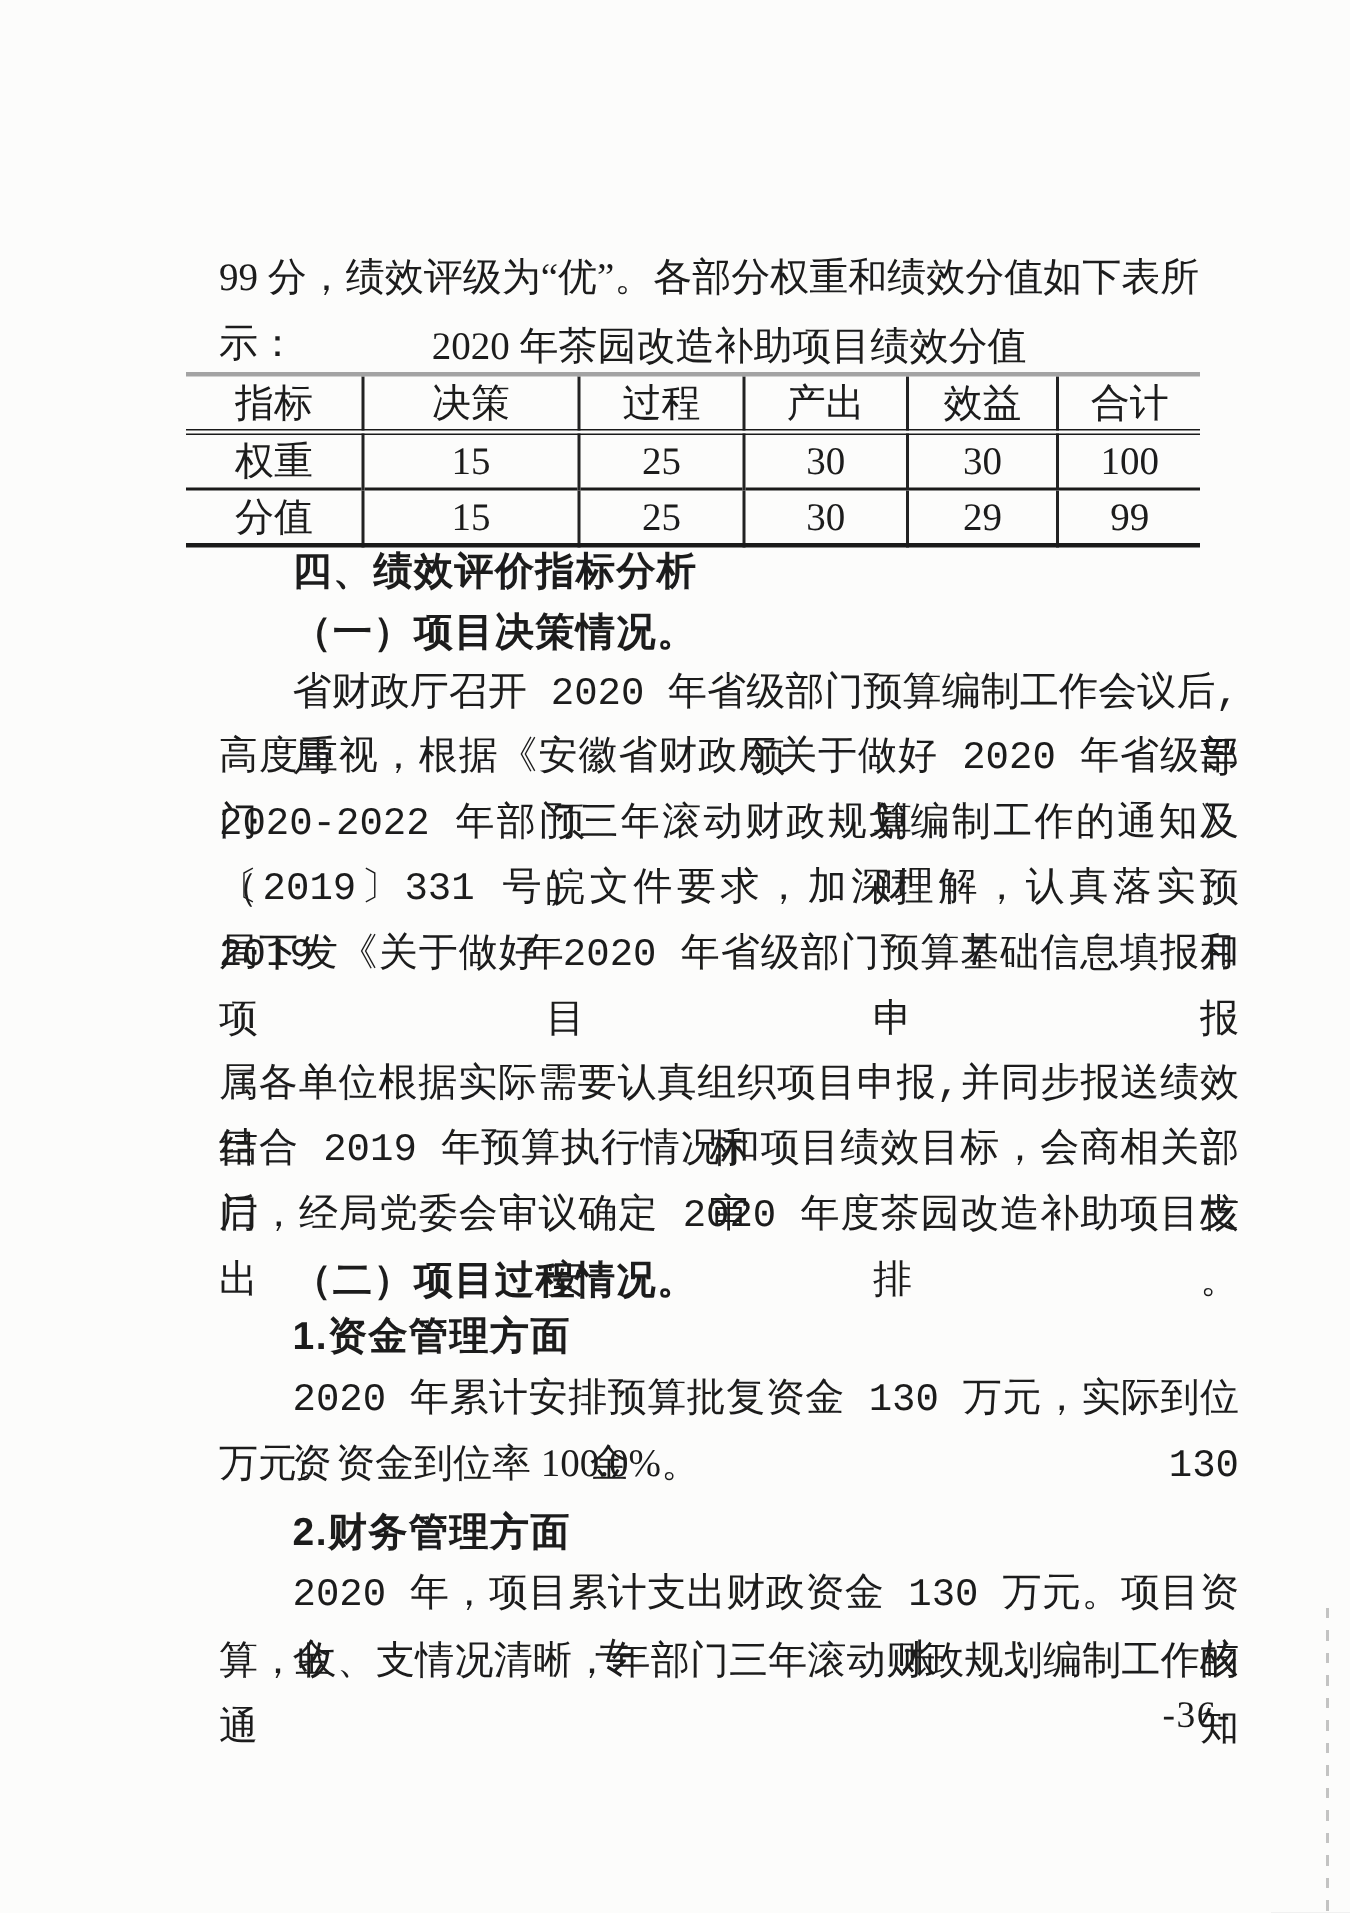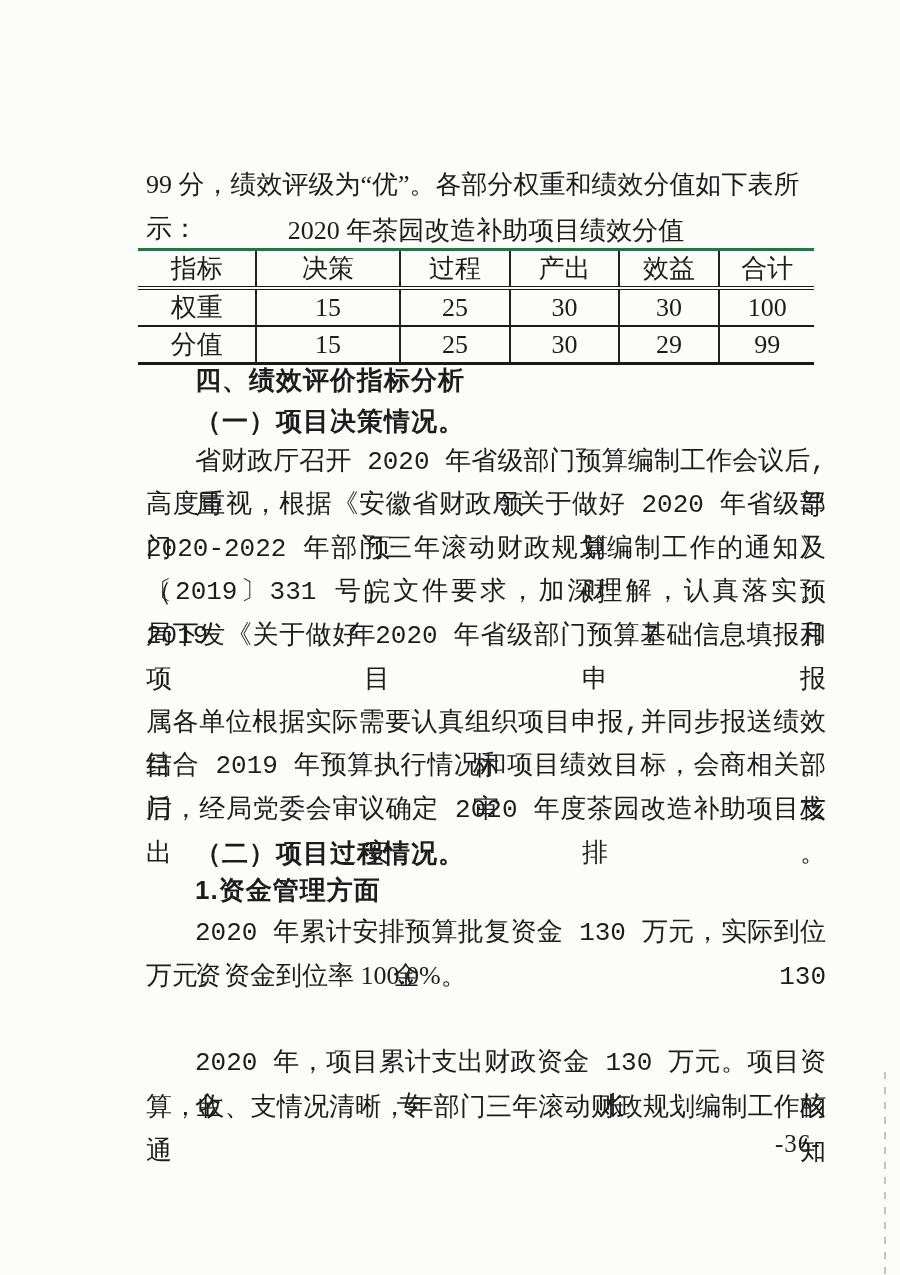--- a/index.html
+++ b/index.html
@@ -26,26 +26,26 @@
   .jf { text-align: justify; text-align-last: justify; font-family: Liberation Mono, monospace; }
   .ind { padding-left: 49px; width: 631px; }
   .center { text-align: left; text-align-last: center; }
   .hd {
     font-weight: 700;
     font-family: "Liberation Sans", "DejaVu Sans", sans-serif;
     letter-spacing: 1px;
   }
   table.score {
     position: absolute;
-    left: 138px;
+    left: 124px;
     top: 248px;
     width: 676px;
     border-collapse: collapse;
     table-layout: fixed;
-    border-top: 3px solid #15803d;
+    border-top: 3px solid #a3a3a3;
     border-bottom: 3px solid #1a1a1a;
   }
   .score th, .score td {
     font-weight: normal;
     text-align: center;
     vertical-align: middle;
     padding: 0;
     font-size: 26px;
     border-right: 2px solid #222;
   }
@@ -133,20 +133,21 @@
   <div class="ln jf" style="top:701px">属各单位根据实际需要认真组织项目申报,并同步报送绩效目标。</div>
   <div class="ln jf" style="top:744px">结合 2019 年预算执行情况和项目绩效目标，会商相关部门审核</div>
   <div class="ln jf" style="top:788px">后，经局党委会审议确定 2020 年度茶园改造补助项目支出安排。</div>
 
   <div class="ln hd ind" style="top:831px">（二）项目过程情况。</div>
   <div class="ln hd ind" style="top:868px">1.资金管理方面</div>
 
   <div class="ln jf ind" style="top:911px">2020 年累计安排预算批复资金 130 万元，实际到位资金 130</div>
   <div class="ln" style="top:954px">万元。资金到位率 100.0%。</div>
 
+  <div class="ln hd ind" style="top:999px">2.财务管理方面</div>
 
   <div class="ln jf ind" style="top:1041px">2020 年，项目累计支出财政资金 130 万元。项目资金专账核</div>
   <div class="ln jf" style="top:1086px">算，收、支情况清晰，年部门三年滚动财政规划编制工作的通知</div>
 
   <div class="pagenum">-36-</div>
 
   <div class="noise"></div>
 
 </div>
 

